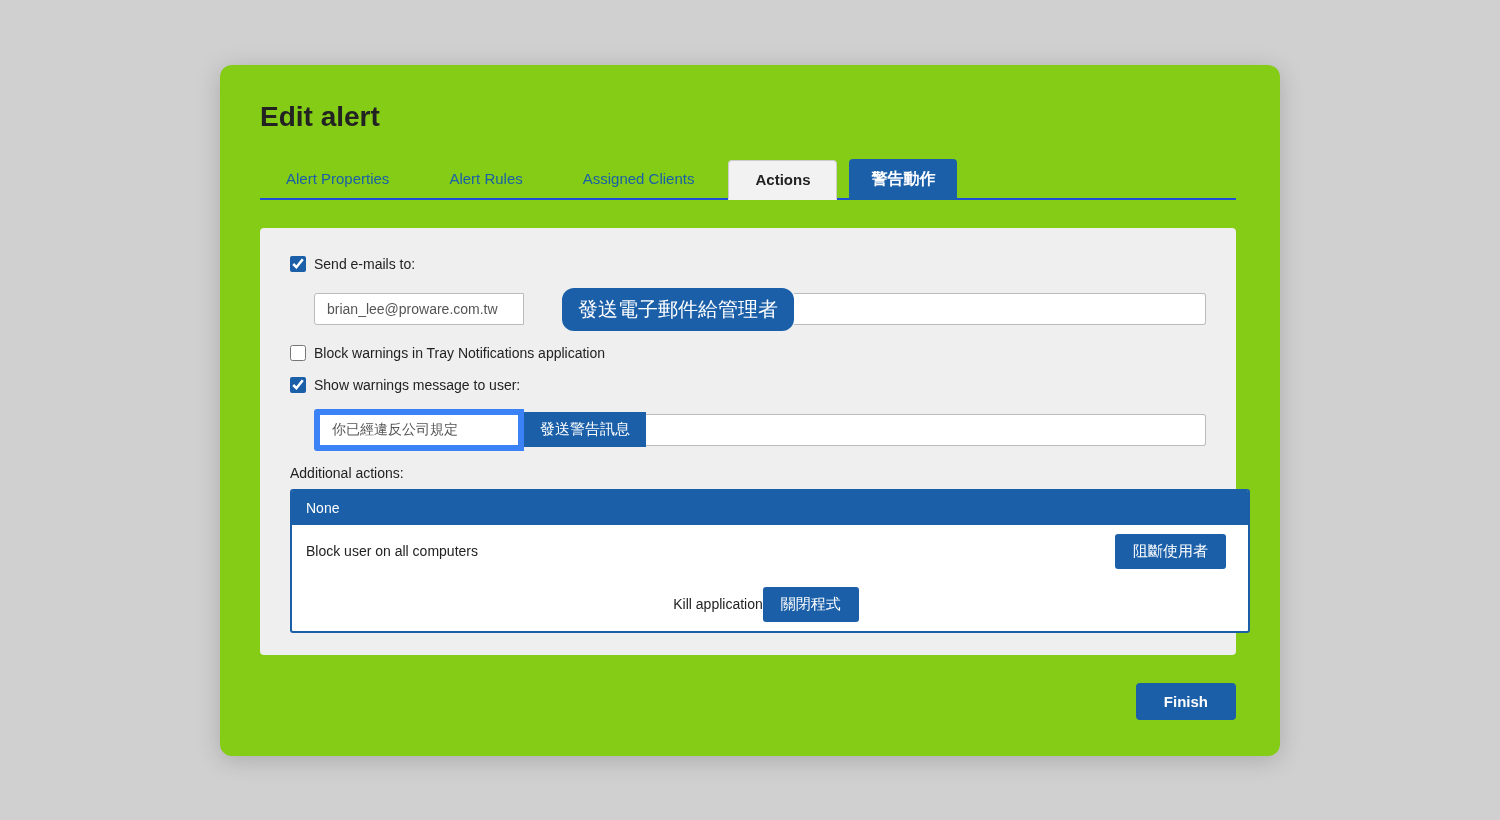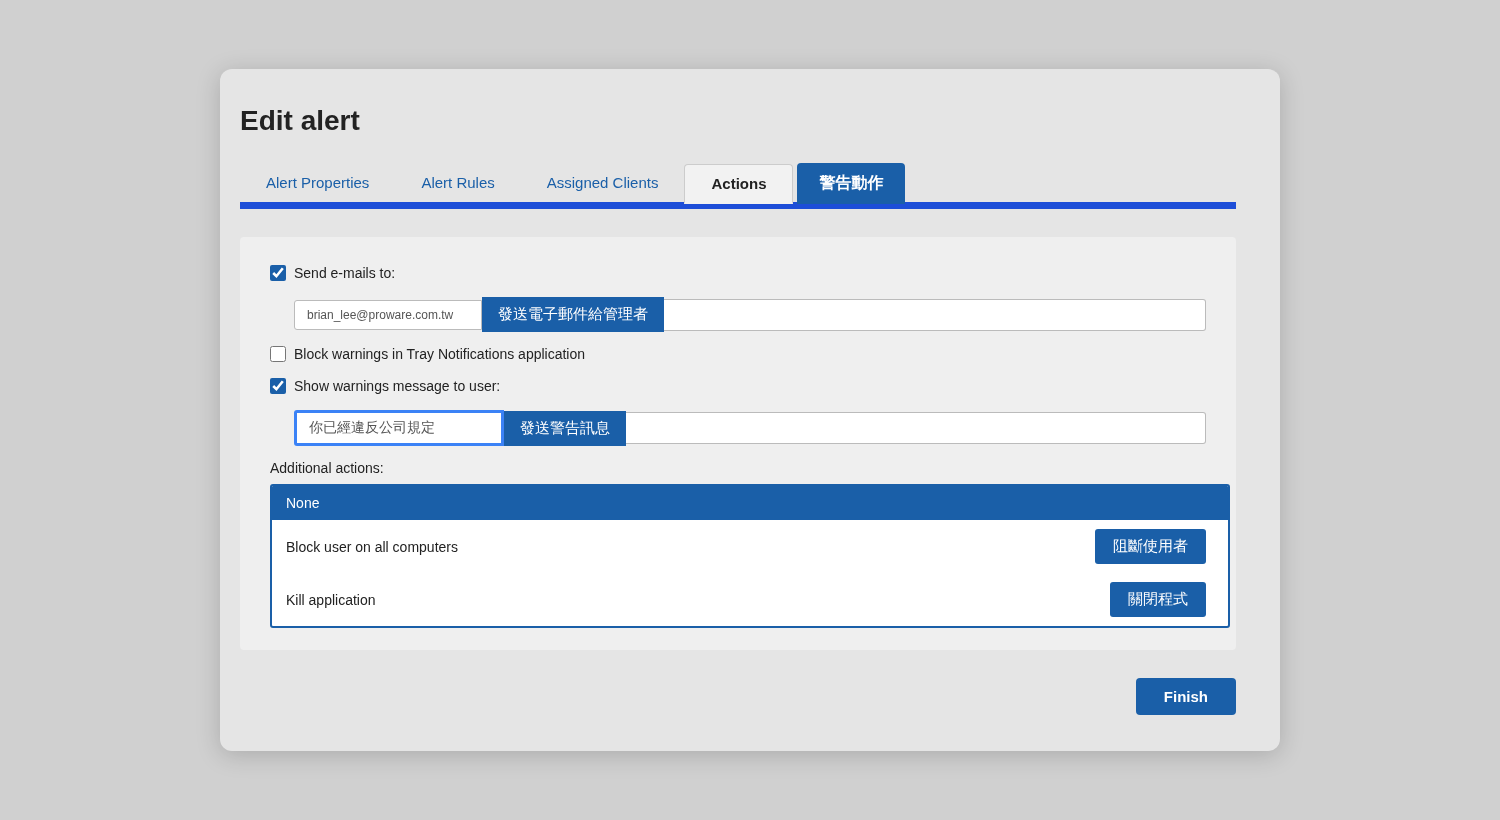--- a/index.html
+++ b/index.html
@@ -6,40 +6,40 @@
     body {
       background: #d0d0d0;
       font-family: Arial, sans-serif;
       display: flex;
       align-items: center;
       justify-content: center;
       min-height: 820px;
       width: 1500px;
     }
     .modal {
-      background: #e5e5e5;
+      background: #84cc16;
       border-radius: 12px;
       box-shadow: 0 4px 24px rgba(0,0,0,0.18);
       width: 1060px;
       min-height: 680px;
-      padding: 36px 44px 36px 20px;
+      padding: 36px 44px 36px 40px;
       position: relative;
     }
     .page-title {
       font-size: 28px;
       font-weight: bold;
       color: #222;
       margin-bottom: 26px;
     }
     .tabs {
       display: flex;
       align-items: flex-end;
-      border-bottom: 7px solid #1d4ed8;
+      border-bottom: 2px solid #1d4ed8;
       margin-bottom: 28px;
-      gap: 0;
+      gap: 8px;
     }
     .tab {
       padding: 10px 26px;
       font-size: 15px;
       color: #1a5fa8;
       cursor: pointer;
       border: none;
       background: none;
       font-weight: 500;
       border-bottom: 3px solid transparent;
@@ -151,56 +151,57 @@
       display: flex;
       align-items: center;
       gap: 0;
       margin-left: 24px;
       margin-bottom: 14px;
     }
     .email-input {
       border: 1px solid #bbb;
       border-radius: 3px 0 0 3px;
       padding: 7px 12px;
-      font-size: 12px;
+      font-size: 14px;
       color: #555;
       background: #fff;
       outline: none;
-      width: 188px;
+      width: 210px;
     }
     .btn-email-chinese {
       background: #1a5fa8;
       color: #fff;
       border: none;
-      border-radius: 0;
+      border-radius: 12px;
       padding: 8px 16px;
-      font-size: 15px;
+      font-size: 20px;
       cursor: pointer;
       white-space: nowrap;
+      margin-left: 38px;
     }
     .email-input-rest {
       flex: 1;
       border: 1px solid #bbb;
       border-left: none;
       border-radius: 0 3px 3px 0;
       padding: 7px 10px;
       font-size: 14px;
       color: #333;
       background: #fff;
       outline: none;
     }
     .warn-input-row {
       display: flex;
       align-items: center;
       gap: 0;
       margin-left: 24px;
       margin-bottom: 14px;
     }
     .warn-input {
-      border: 3px solid #3b82f6;
+      border: 6px solid #3b82f6;
       border-radius: 3px 0 0 3px;
       padding: 7px 12px;
       font-size: 14px;
       color: #555;
       background: #fff;
       outline: none;
       width: 210px;
     }
     .btn-warn-chinese {
       background: #1a5fa8;
@@ -274,21 +275,21 @@
 
     <div>
       <div class="additional-actions-label">Additional actions:</div>
       <div class="dropdown-container">
         <div class="dropdown-list">
           <div class="dropdown-item selected">None</div>
           <div class="dropdown-item" style="display:flex;align-items:center;justify-content:space-between;gap:40px;">
             <span>Block user on all computers</span>
             <button class="btn-chinese" style="margin-right:8px;">阻斷使用者</button>
           </div>
-          <div class="dropdown-item" style="display:flex;align-items:center;justify-content:space-between;">
+          <div class="dropdown-item" style="display:flex;align-items:center;justify-content:center;">
             <span>Kill application</span>
             <button class="btn-chinese" style="margin-right:8px;">關閉程式</button>
           </div>
         </div>
       </div>
     </div>
 
   </div>
 
   <div class="finish-row">

